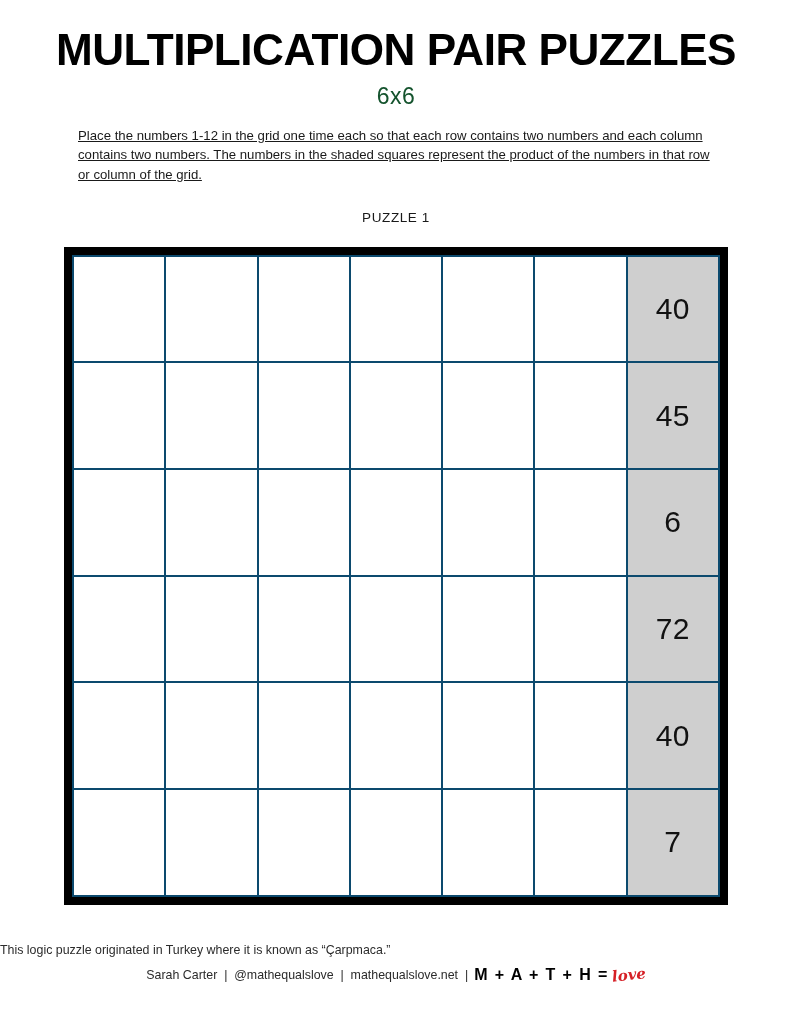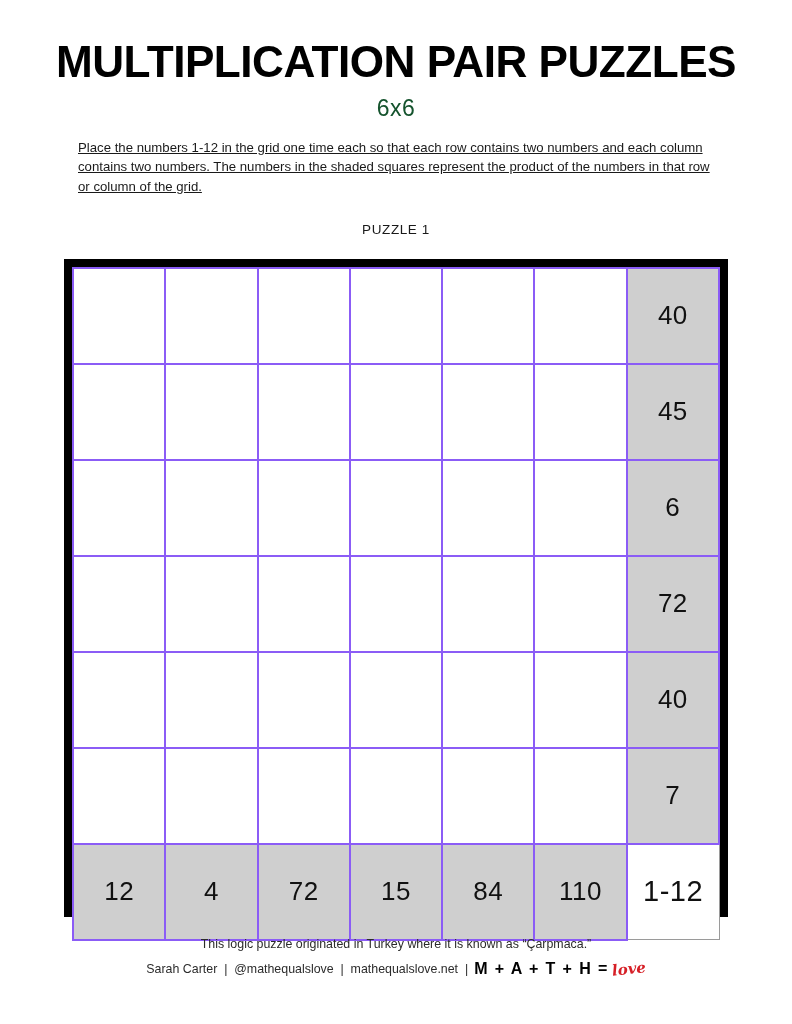--- a/index.html
+++ b/index.html
@@ -14,21 +14,21 @@
     position: relative;
     font-family: "Liberation Sans", sans-serif;
     color: #111111;
     overflow: hidden;
   }
 
   .page {
     width: 792px;
     height: 1024px;
     box-sizing: border-box;
-    padding: 12px;
+    padding: 0;
     display: flex;
     flex-direction: column;
     align-items: center;
   }
 
   
   .title {
     margin: 26px 0 0 0;
     font-family: "Liberation Sans", sans-serif;
     font-weight: bold;
@@ -74,48 +74,48 @@
     border: 8px solid #000000;
     background: #ffffff;
   }
   .grid {
     width: 100%;
     height: 100%;
     border-collapse: collapse;
     table-layout: fixed;
   }
   .grid td {
-    border: 2px solid #8b5cf6;
+    border: 2px solid #0c4a6e;
     padding: 0;
     text-align: center;
     vertical-align: middle;
     background: #ffffff;
-    font-size: 26px;
+    font-size: 30px;
     font-weight: 400;
     color: #111111;
     letter-spacing: 0.5px;
     height: 94px;
   }
   .grid td.shaded {
     background: #cfcfcf;
   }
   .grid td.corner {
     background: #ffffff;
     border: 1px solid #9a9a9a;
     font-size: 29px;
   }
   .grid td.empty {
     background: #ffffff;
   }
 
   
   .footer {
-    margin-top: 18px;
+    margin-top: 36px;
     width: 100%;
-    text-align: center;
+    text-align: left;
     color: #3a3a3a;
   }
   .footer-line1 {
     font-size: 12.4px;
     line-height: 1.5;
     color: #2b2b2b;
   }
   .footer-line2 {
     margin-top: 4px;
     font-size: 12.4px;
@@ -210,29 +210,20 @@
             <td class="shaded">40</td>
           </tr>
           <tr>
             <td class="empty"></td>
             <td class="empty"></td>
             <td class="empty"></td>
             <td class="empty"></td>
             <td class="empty"></td>
             <td class="empty"></td>
             <td class="shaded">7</td>
-          </tr>
-          <tr>
-            <td class="shaded">12</td>
-            <td class="shaded">4</td>
-            <td class="shaded">72</td>
-            <td class="shaded">15</td>
-            <td class="shaded">84</td>
-            <td class="shaded">110</td>
-            <td class="corner">1-12</td>
           </tr>
         </tbody>
     </table>
   </div>
 
   <div class="footer">
     <div class="footer-line1">This logic puzzle originated in Turkey where it is known as “Çarpmaca.”</div>
     <div class="footer-line2">
       <span class="credit-text">Sarah Carter  |  @mathequalslove  |  mathequalslove.net  |</span>
       <span class="logo">

